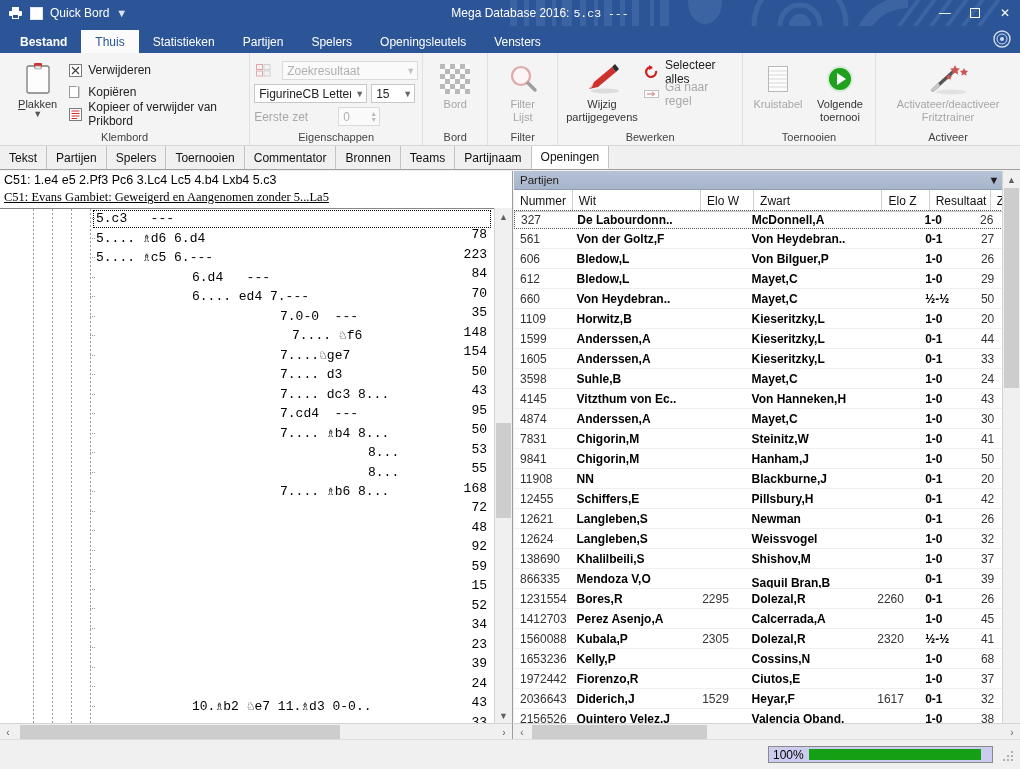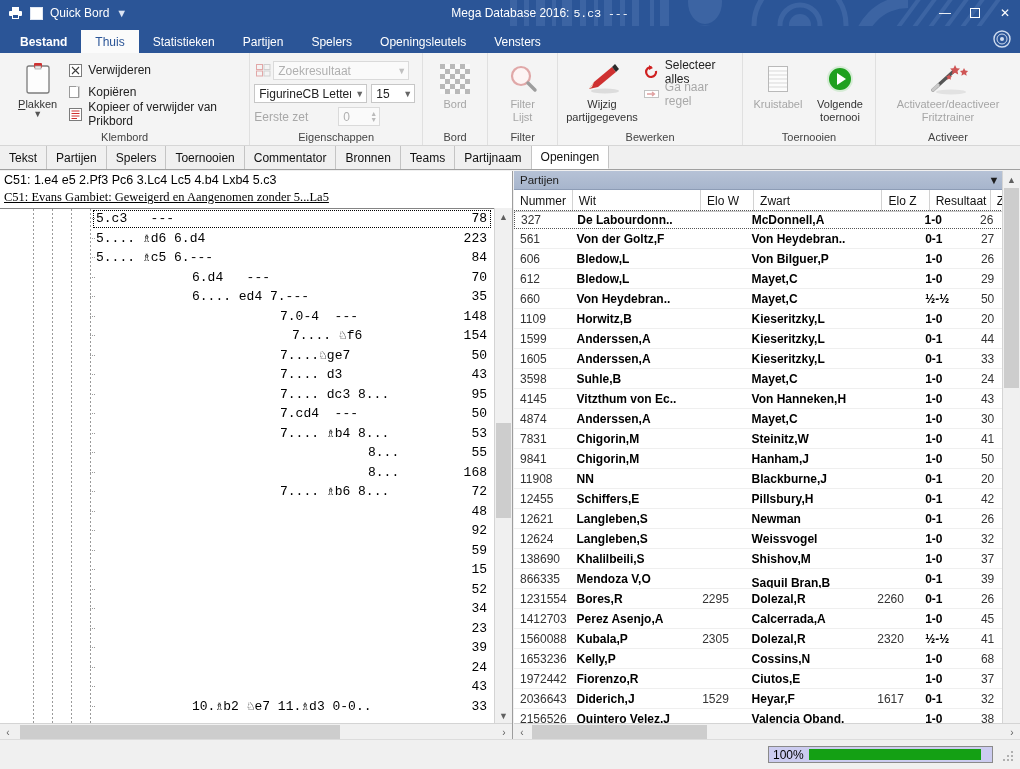--- a/index.html
+++ b/index.html
@@ -103,21 +103,21 @@
   .openhdr .l2{text-decoration:underline;font-family:Liberation Serif, serif;}
   .treewrap{position:absolute;left:0;right:0;top:37px;bottom:16px;overflow:hidden;background:#fff;}
   .treeview{position:absolute;left:0;top:0;right:17px;bottom:0;overflow:hidden;border-top:1px solid #848484;}
   .guides{position:absolute;left:0;top:0;bottom:0;width:100%;pointer-events:none;}
   .guide{position:absolute;top:0;bottom:0;width:1px;background-image:linear-gradient(#9a9a9a 50%,rgba(255,255,255,0) 0%);background-size:1px 4px;background-repeat:repeat-y;}
   .trow{
     position:relative;height:19.5px;line-height:19.5px;
     font-family:"Liberation Mono",monospace;font-size:13px;white-space:pre;color:#000;
   }
   .trow .mv{position:absolute;top:0;}
-  .trow .cnt{position:absolute;right:8px;top:0;}
+  .trow .cnt{position:absolute;right:8px;top:16px;}
   .trow.sel .box{
     position:absolute;left:93px;right:4px;top:1px;bottom:1px;
     border:1px dotted #000;
   }
   .tick{position:absolute;left:0;top:9px;width:6px;height:1px;background-image:linear-gradient(to right,#9a9a9a 50%,rgba(255,255,255,0) 0%);background-size:2px 1px;}
 
   
   .vsb{position:absolute;right:0;top:0;bottom:0;width:17px;background:#f0f0f0;border-left:1px solid #d4d4d4;}
   .vsb .arw{width:17px;height:17px;display:flex;align-items:center;justify-content:center;color:#606060;font-size:9px;}
   .vsb .thumb{position:absolute;left:1px;width:15px;background:#cdcdcd;}
@@ -305,21 +305,21 @@
       <div class="rgroup-body" style="flex-direction:column;padding-top:6px;">
         <div class="fld">
           <span class="ico" style="width:18px;height:16px;display:inline-flex;align-items:center;justify-content:center;">
             <svg width="15" height="13" viewBox="0 0 15 13">
                 <rect x="0.5" y="0.5" width="6" height="5" fill="none" stroke="#e2a7a7"></rect>
                 <rect x="0.5" y="7" width="6" height="5" fill="none" stroke="#e2a7a7"></rect>
                 <rect x="8" y="0.5" width="6" height="5" fill="none" stroke="#d0d0d0"></rect>
                 <rect x="8" y="7" width="6" height="5" fill="none" stroke="#d0d0d0"></rect>
               </svg>
           </span>
-          <span class="combo dim" style="width:136px;margin-left:1px;">
+          <span class="combo dim" style="width:136px;margin-left:10px;">
             <span class="cv">Zoekresultaat</span>
               <span class="cc">▼</span>
           </span>
         </div>
         <div class="fld">
           <span class="combo" style="width:113px;">
             <span class="cv">FigurineCB LetterS</span>
               <span class="cc">▼</span>
           </span>
           <span class="combo" style="width:44px;margin-left:4px;">
@@ -510,21 +510,21 @@
             <div class="guide" style="left:33px;"></div>
             <div class="guide" style="left:52px;"></div>
             <div class="guide" style="left:71px;"></div>
             <div class="guide" style="left:90px;"></div>
           </div>
         <div class="trow sel"><span class="tick" style="left: 90px;"></span><span class="box"></span><span class="mv" style="left: 96px;">5.c3   ---</span><span class="cnt">78</span></div>
             <div class="trow"><span class="tick" style="left: 90px;"></span><span class="mv" style="left: 96px;">5.... ♗d6 6.d4</span><span class="cnt">223</span></div>
             <div class="trow"><span class="tick" style="left: 90px;"></span><span class="mv" style="left: 96px;">5.... ♗c5 6.---</span><span class="cnt">84</span></div>
             <div class="trow"><span class="tick" style="left: 90px;"></span><span class="mv" style="left: 192px;">6.d4   ---</span><span class="cnt">70</span></div>
             <div class="trow"><span class="tick" style="left: 90px;"></span><span class="mv" style="left: 192px;">6.... ed4 7.---</span><span class="cnt">35</span></div>
-            <div class="trow"><span class="tick" style="left: 90px;"></span><span class="mv" style="left: 280px;">7.0-4  ---</span><span class="cnt">148</span></div>
+            <div class="trow"><span class="tick" style="left: 90px;"></span><span class="mv" style="left: 280px;">7.0-0  ---</span><span class="cnt">148</span></div>
             <div class="trow"><span class="tick" style="left: 90px;"></span><span class="mv" style="left: 292px;">7.... ♘f6</span><span class="cnt">154</span></div>
             <div class="trow"><span class="tick" style="left: 90px;"></span><span class="mv" style="left: 280px;">7....♘ge7</span><span class="cnt">50</span></div>
             <div class="trow"><span class="tick" style="left: 90px;"></span><span class="mv" style="left: 280px;">7.... d3</span><span class="cnt">43</span></div>
             <div class="trow"><span class="tick" style="left: 90px;"></span><span class="mv" style="left: 280px;">7.... dc3 8...</span><span class="cnt">95</span></div>
             <div class="trow"><span class="tick" style="left: 90px;"></span><span class="mv" style="left: 280px;">7.cd4  ---</span><span class="cnt">50</span></div>
             <div class="trow"><span class="tick" style="left: 90px;"></span><span class="mv" style="left: 280px;">7.... ♗b4 8...</span><span class="cnt">53</span></div>
             <div class="trow"><span class="tick" style="left: 90px;"></span><span class="mv" style="left: 368px;">8...</span><span class="cnt">55</span></div>
             <div class="trow"><span class="tick" style="left: 90px;"></span><span class="mv" style="left: 368px;">8...</span><span class="cnt">168</span></div>
             <div class="trow"><span class="tick" style="left: 90px;"></span><span class="mv" style="left: 280px;">7.... ♗b6 8...</span><span class="cnt">72</span></div>
             <div class="trow"><span class="tick" style="left: 90px;"></span><span class="mv" style="left: 280px;"></span><span class="cnt">48</span></div>

